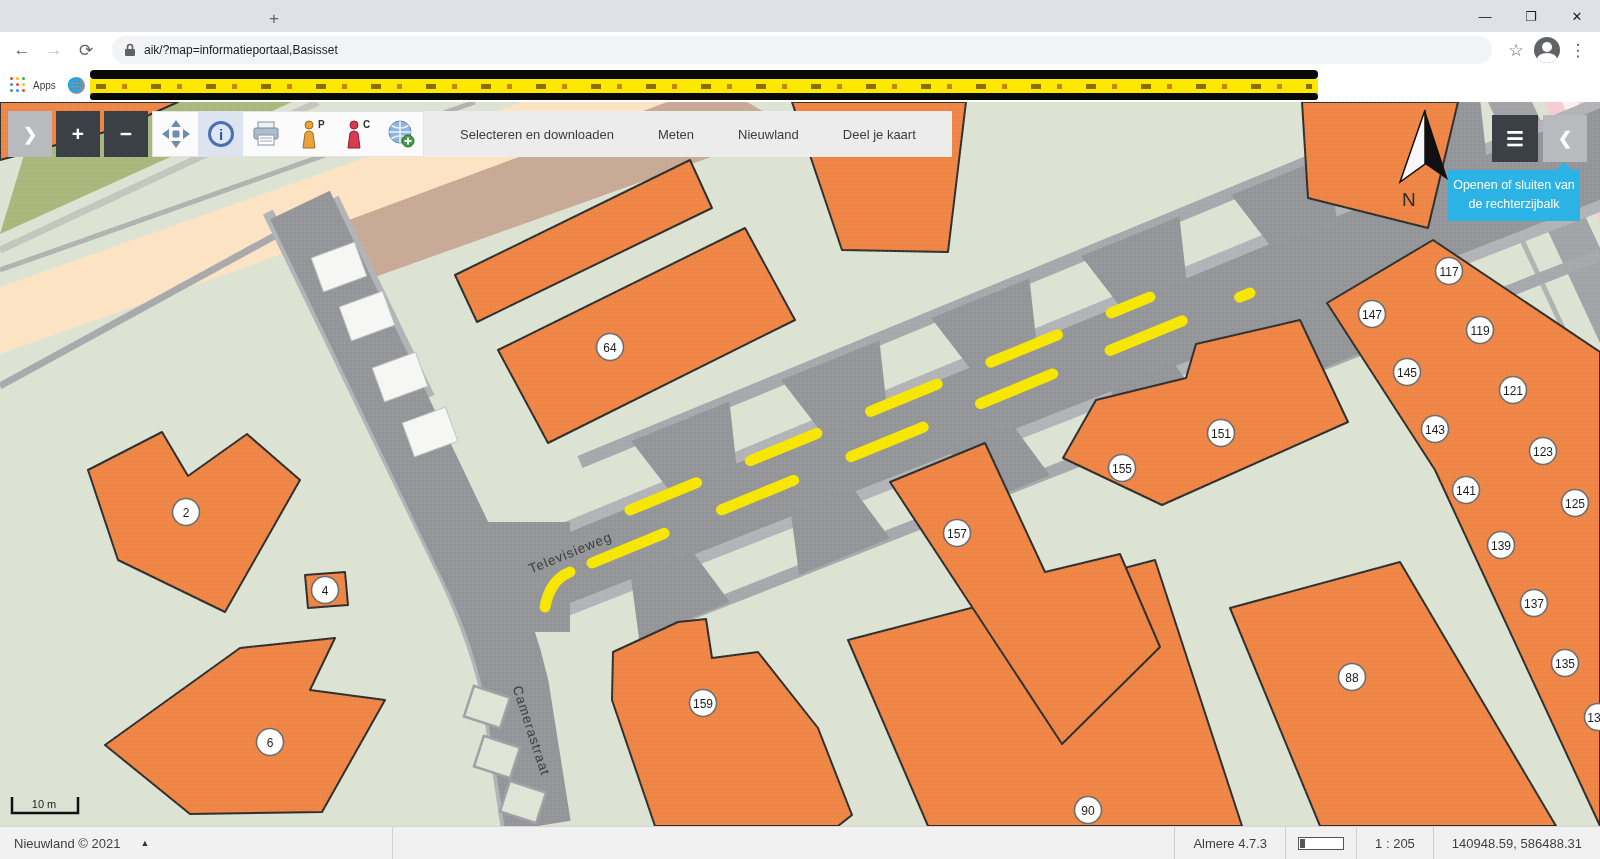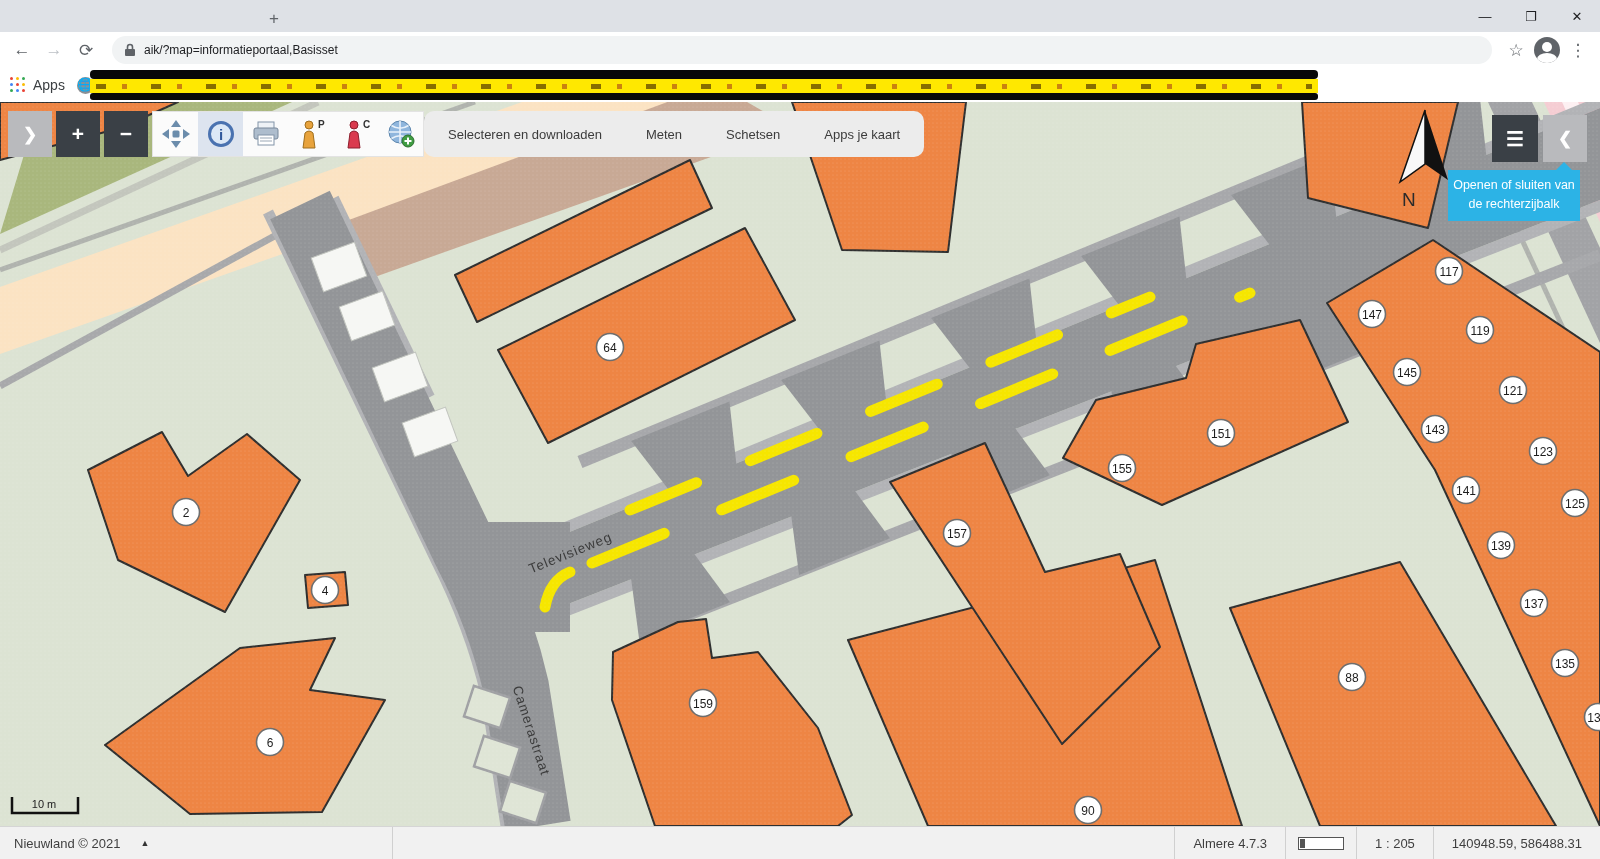--- a/index.html
+++ b/index.html
@@ -24,21 +24,21 @@
   .urlbar { flex:1; height:28px; margin:0 6px 0 8px; background:#f1f3f4; border-radius:14px;
             display:flex; align-items:center; padding:0 12px; gap:8px; }
   .url-text { font-size:12px; color:#202124; }
   .avatar { width:26px; height:26px; border-radius:50%; background:#5f6368; position:relative; overflow:hidden; }
   .avatar::before { content:""; position:absolute; left:8px; top:5px; width:10px; height:10px; border-radius:50%; background:#fff; }
   .avatar::after  { content:""; position:absolute; left:3px; top:16px; width:20px; height:12px; border-radius:50%; background:#fff; }
 
   .bookmarksbar { position:relative; height:34px; background:#fff; display:flex; align-items:center; padding:0 10px; }
   .apps-grid { width:16px; height:16px; display:grid; grid-template-columns:repeat(3,1fr); gap:2px; margin-right:7px; }
   .apps-grid i { width:3px; height:3px; border-radius:50%; }
-  .apps-label { font-size:14px; color:#3c4043; margin-right:12px; }
+  .apps-label { font-size:10px; color:#3c4043; margin-right:12px; }
   .bm-favicon { width:17px; height:17px; border-radius:50%; background:#8d9094; position:relative; margin-right:4px; flex:none; }
   .bm-favicon::before { content:"🌐"; position:absolute; left:0px; top:0px; font-size:13px; color:#fff; }
   .redaction { position:absolute; left:90px; top:2px; width:1228px; }
   .red-black-top { height:9px; background:#080808; border-radius:4px; }
   .red-yellow { height:14px; background:#ffe800; position:relative; }
   .red-yellow .smudge { position:absolute; left:6px; right:6px; top:5px; height:5px;
       background:repeating-linear-gradient(90deg, rgba(70,45,0,.65) 0 10px, rgba(70,45,0,0) 10px 26px, rgba(150,30,30,.5) 26px 31px, rgba(70,45,0,0) 31px 55px); }
   .red-black-bot { height:7px; background:#080808; border-radius:3px; }
 
   
@@ -46,21 +46,21 @@
   .map-wrap svg.basemap { position:absolute; left:0; top:0; }
 
   .map-toolbar { position:absolute; left:8px; top:9px; height:46px; display:flex; align-items:stretch; }
   .tb-btn { width:44px; height:46px; display:flex; align-items:center; justify-content:center;
             font-size:21px; font-weight:bold; color:#fff; margin-right:4px; }
   .tb-expand { background:#b9babd; font-size:17px; }
   .tb-dark { background:#3a4046; }
   .tb-iconpanel { display:flex; background:#fbfbfb; border:1px solid #e3e3e3; }
   .tb-icon { width:45px; height:44px; display:flex; align-items:center; justify-content:center; }
   .tb-icon.selected { background:#dde4ef; }
-  .tb-textpanel { display:flex; align-items:center; background:#ececec; padding:0 2px;border-radius:10px; }
+  .tb-textpanel { display:flex; align-items:center; background:#ececec; padding:0 14px; }
   .tb-textbtn { font-size:13px; color:#3c3c3c; padding:0 22px; white-space:nowrap; }
   .rb { position:absolute; width:46px; height:47px; display:flex; align-items:center; justify-content:center;
         color:#fff; font-size:20px; font-weight:bold; }
   .rb-menu { left:1492px; background:#3a4046; }
   .rb-collapse { left:1543px; width:44px; background:#b9babd; font-size:17px; }
 
   .tooltip { position:absolute; left:1448px; top:68px; width:132px; background:#2cb3e6; color:#fff;
              font-size:12.5px; line-height:1.55; text-align:center; padding:6px 4px; }
   .tooltip::before { content:""; position:absolute; top:-8px; left:108px; border:8px solid transparent;
                      border-bottom-color:#2cb3e6; border-top:none; }
@@ -424,22 +424,22 @@
           <circle cx="14" cy="13" r="11" fill="#8fb6dd" stroke="#5c86ad"></circle>
           <path d="M3,13 H25 M14,2 V24 M5.5,6.5 Q14,12 22.5,6.5 M5.5,19.5 Q14,14 22.5,19.5" fill="none" stroke="#e8f1fa" stroke-width="1.6"></path>
           <circle cx="22" cy="22" r="6" fill="#3f9c42" stroke="#2c6e2e"></circle>
           <path d="M22,18.5 V25.5 M18.5,22 H25.5" stroke="#fff" stroke-width="2"></path>
         </svg>
       </div>
     </div>
     <div class="tb-textpanel">
       <span class="tb-textbtn">Selecteren en downloaden</span>
       <span class="tb-textbtn">Meten</span>
-      <span class="tb-textbtn">Schetsen</span>
-      <span class="tb-textbtn">Apps je kaart</span>
+      <span class="tb-textbtn">Nieuwland</span>
+      <span class="tb-textbtn">Deel je kaart</span>
     </div>
   </div>
 
   <div class="rb rb-menu" style="top:13px">☰</div>
   <div class="rb rb-collapse" style="top:13px">❮</div>
   <div class="tooltip">
     <span>Openen of sluiten van</span><br>
     <span>de rechterzijbalk</span>
   </div>
 </div>

